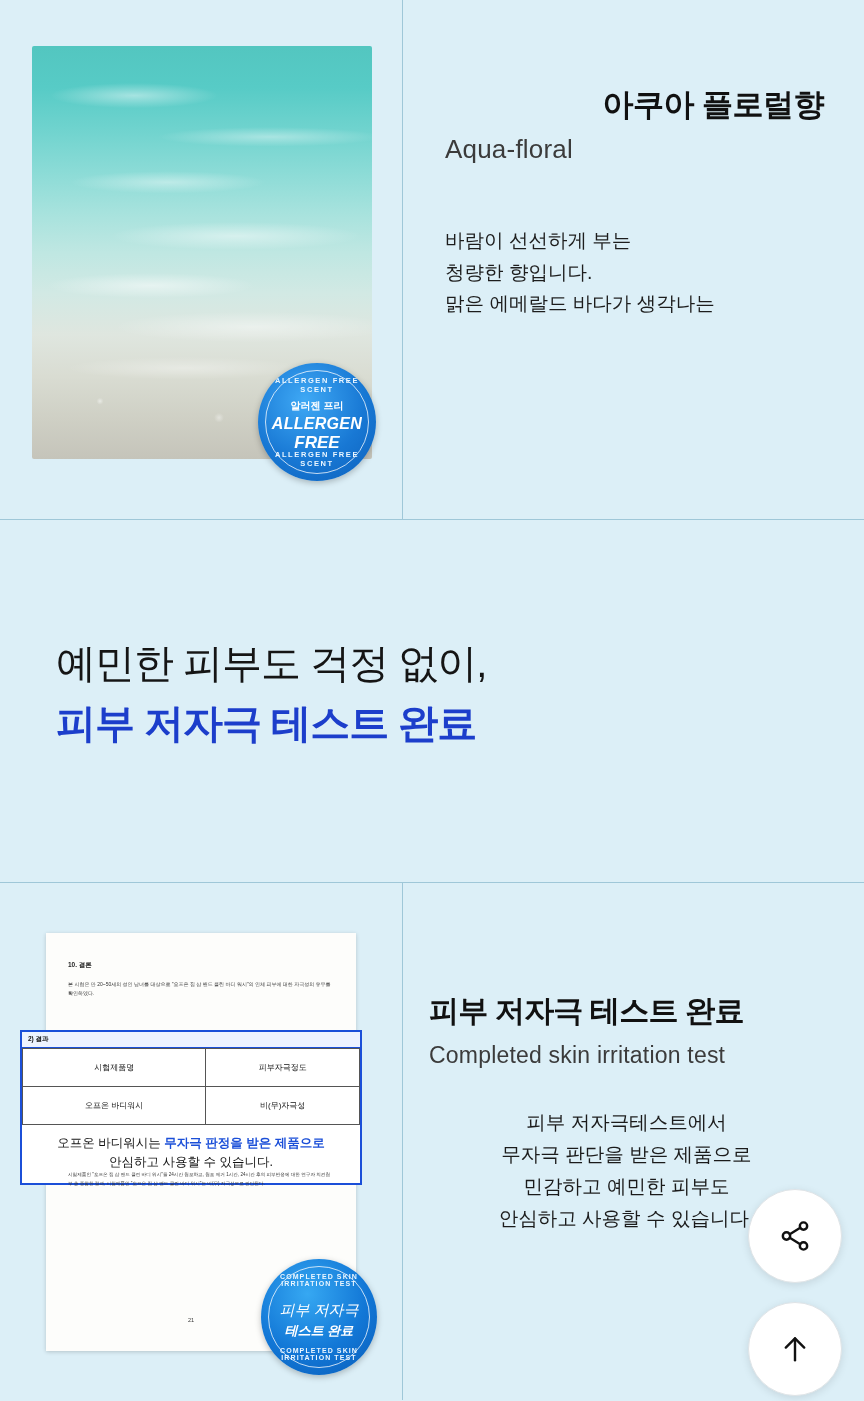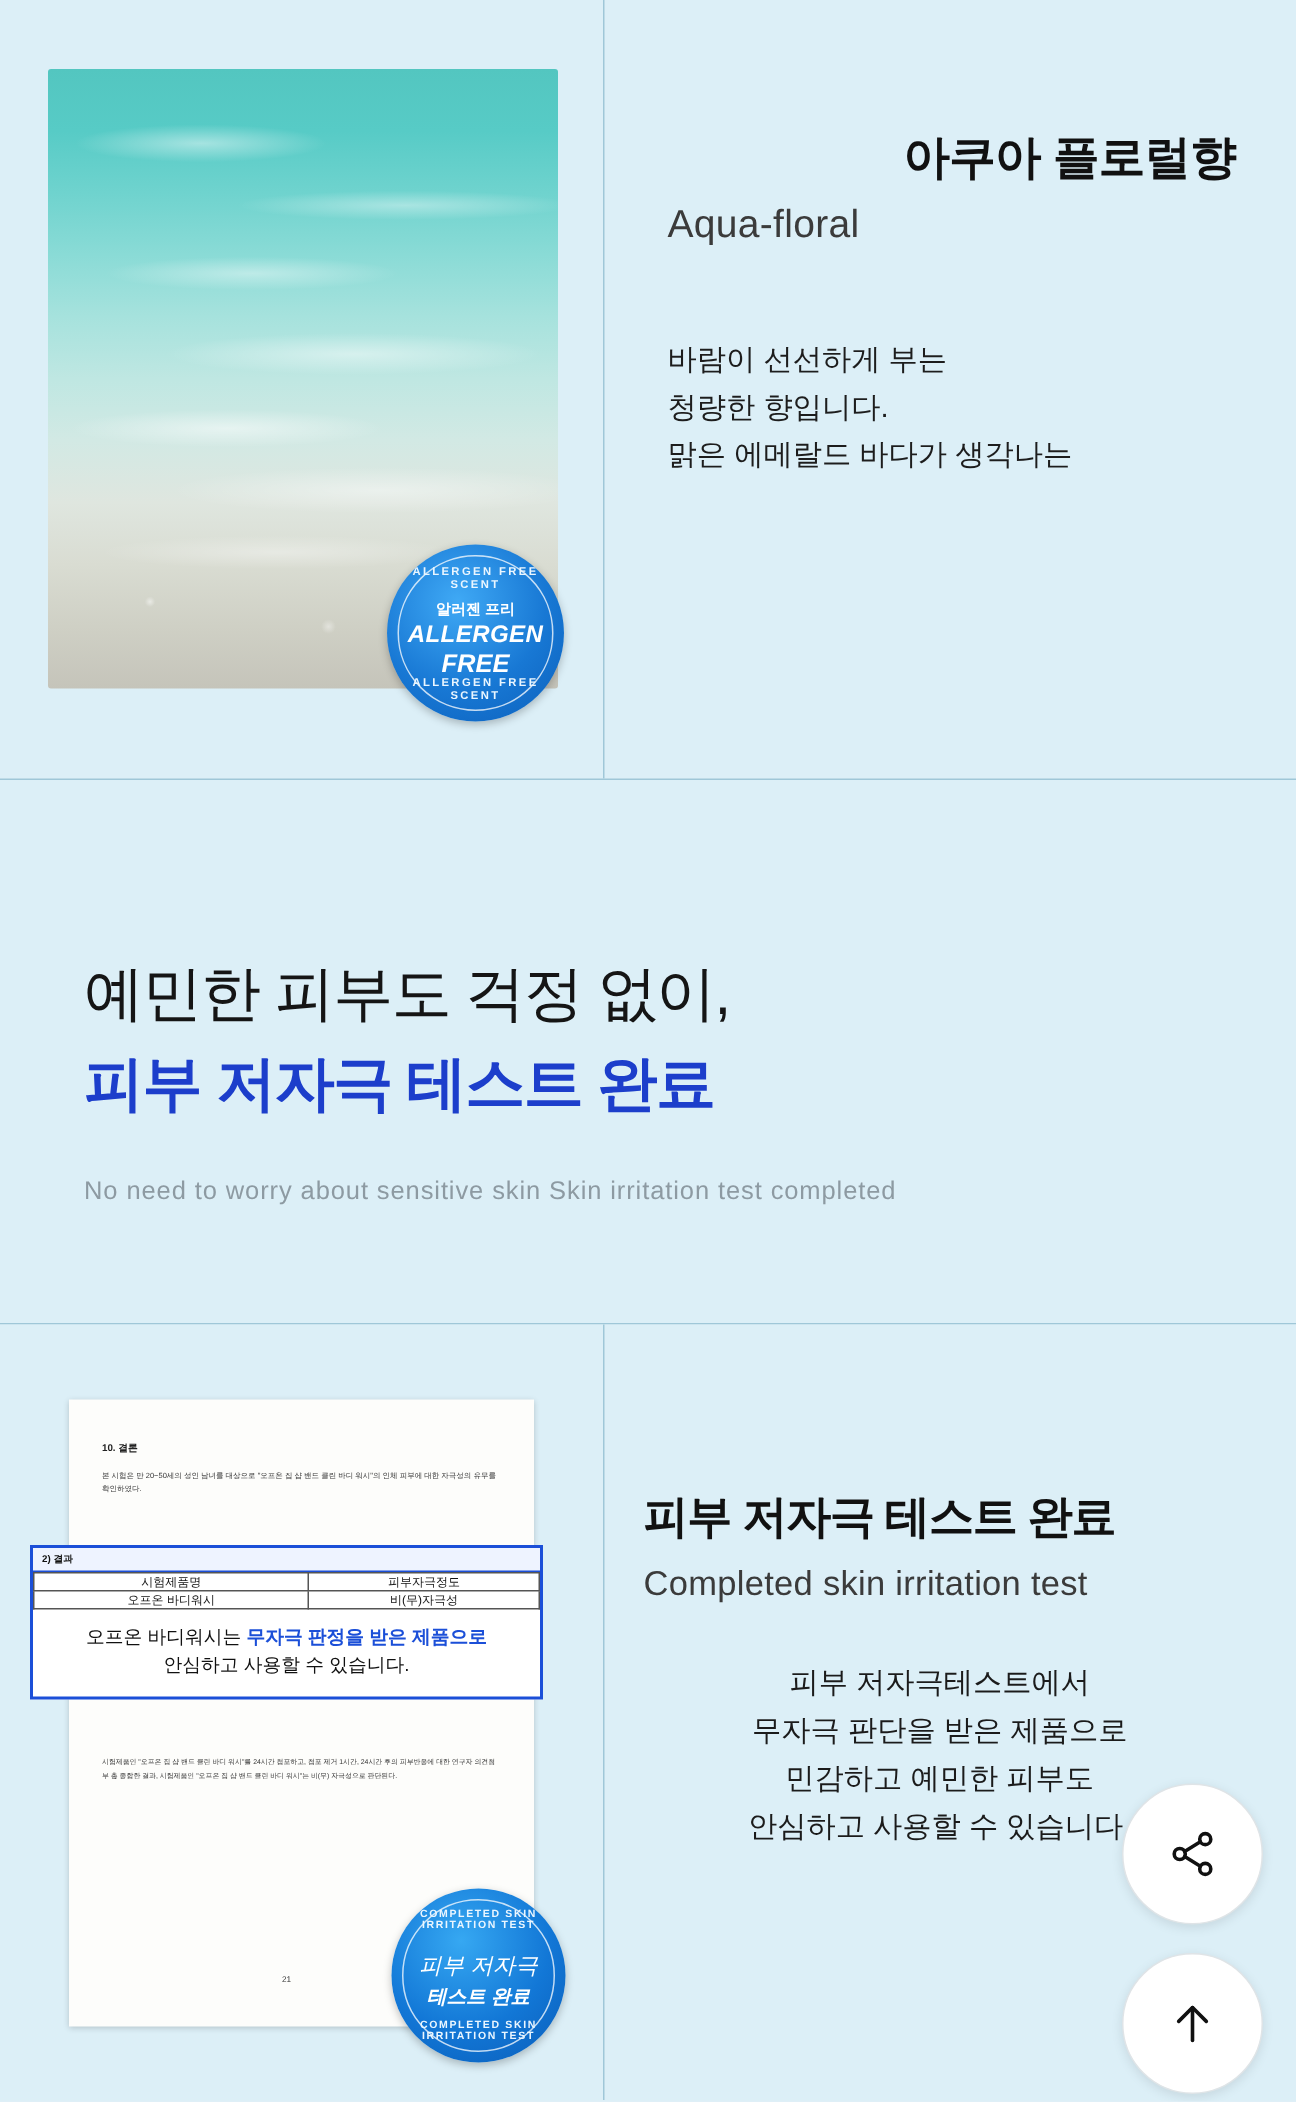--- a/index.html
+++ b/index.html
@@ -227,21 +227,21 @@
   }
   .doc-table {
     width: 100%;
     border-collapse: collapse;
     font-size: 8px;
     color: #111;
   }
   .doc-table td {
     border: 1px solid #555;
     text-align: center;
-    padding: 0 2px;
+    padding: 13px 2px;
   }
   .doc-result {
     padding: 9px 2px 11px;
     text-align: center;
     font-size: 12.5px;
     line-height: 1.5;
     color: #111;
   }
   .doc-result b { color: #1b4fd8; font-weight: bold; }
   .doc-foot {
@@ -398,21 +398,20 @@
         <div>바람이 선선하게 부는</div>
         <div>청량한 향입니다.</div>
         <div>맑은 에메랄드 바다가 생각나는</div>
       </div>
     </div>
   </section>
 
   <section class="section-headline">
     <div class="headline-1">예민한 피부도 걱정 없이,</div>
     <div class="headline-2">피부 저자극 테스트 완료</div>
-    <div class="headline-sub">No need to worry about sensitive skin Skin irritation test completed</div>
   </section>
 
   <section class="section-test">
     <div class="test-left">
       <div class="doc">
         <div class="doc-head">10. 결론</div>
         <div class="doc-p">본 시험은 만 20~50세의 성인 남녀를 대상으로 "오프온 집 샵 밴드 클린 바디 워시"의
 인체 피부에 대한 자극성의 유무를 확인하였다.</div>
 
         <div class="doc-box">

